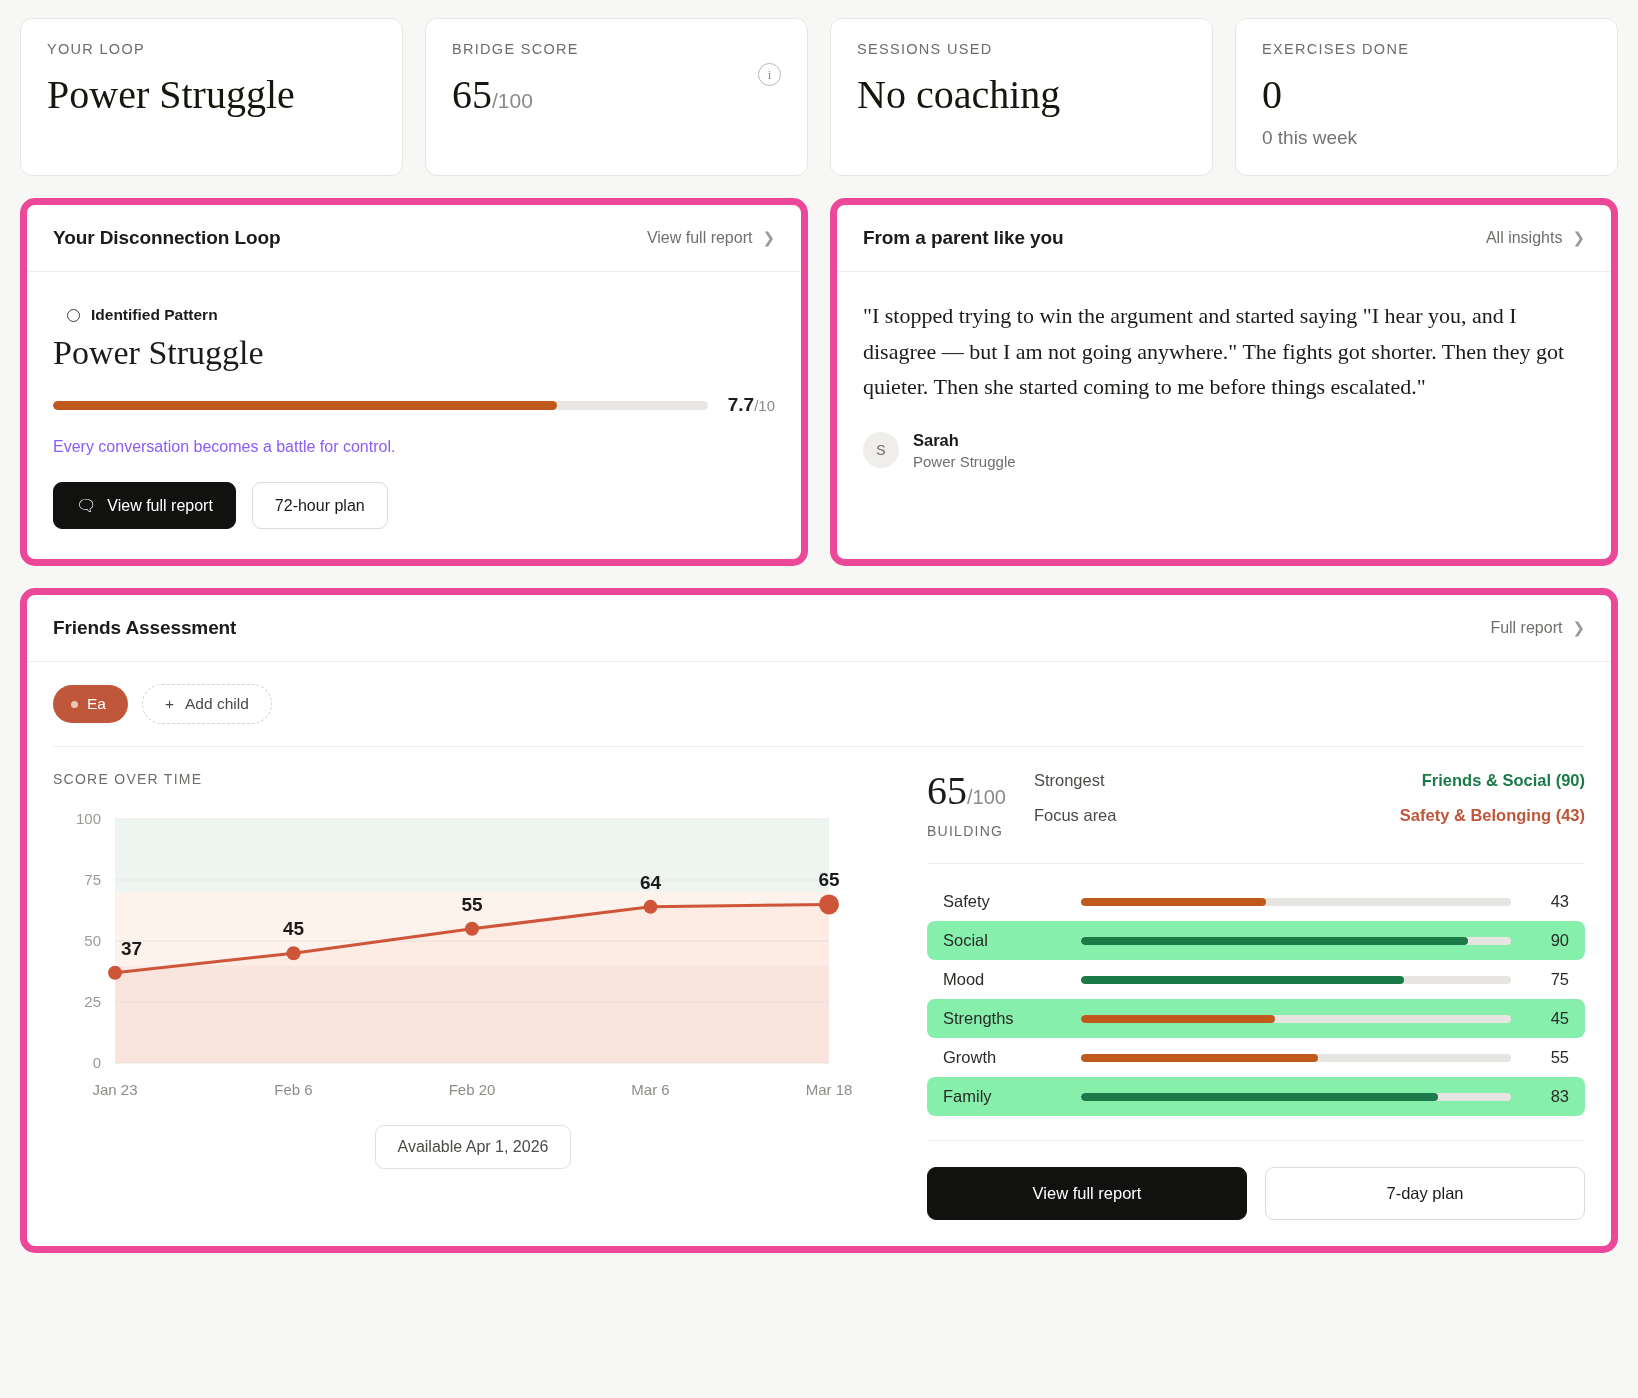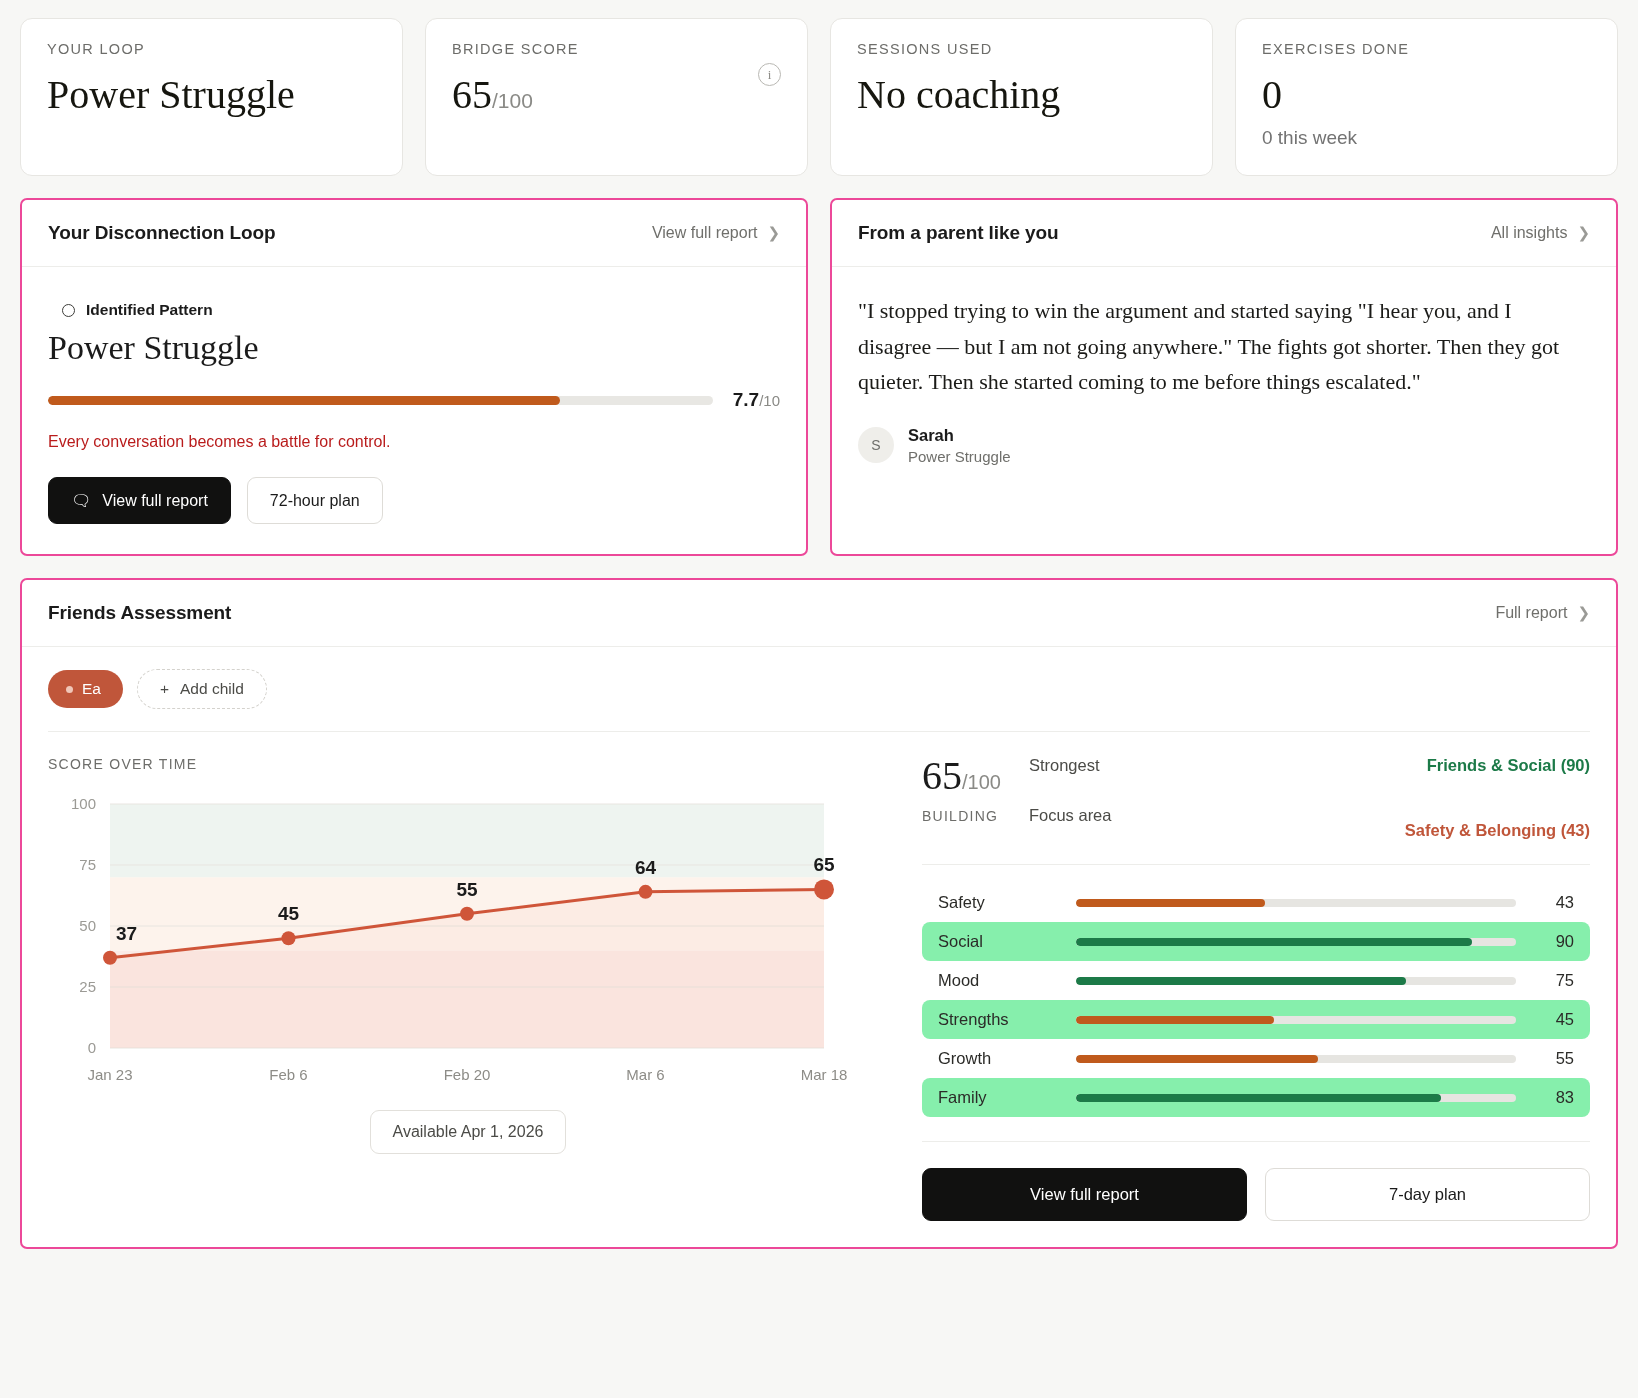--- a/index.html
+++ b/index.html
@@ -69,22 +69,22 @@
   }
 
   
   .mid-row {
     display: flex;
     gap: 22px;
     margin-bottom: 22px;
   }
   .card {
     background: #fff;
-    border: 2px solid #ec4899;
-    border-radius: 7px;
+    border: 7px solid #ec4899;
+    border-radius: 15px;
   }
   .card-head {
     display: flex;
     align-items: center;
     justify-content: space-between;
     padding: 22px 26px;
     border-bottom: 1px solid #ededea;
   }
   .card-title {
     font-size: 19px;
@@ -133,21 +133,21 @@
     background: #e8e7e3;
     overflow: hidden;
   }
   .loop-fill {
     height: 100%;
     background: #c05a1c;
     border-radius: 5px;
   }
   .loop-score { font-size: 19px; font-weight: 700; white-space: nowrap; }
   .loop-score .den { font-size: 15px; color: #8a8a86; font-weight: 400; }
-  .loop-desc { font-size: 16px; color: #b91c1c; margin-bottom: 26px; }
+  .loop-desc { font-size: 16px; color: #8b5cf6; margin-bottom: 26px; }
   .btn-row { display: flex; gap: 16px; }
   .btn {
     font-size: 16px;
     border-radius: 9px;
     padding: 13px 22px;
     border: 1px solid #dedcd7;
     background: #fff;
     color: #1b1b1b;
     cursor: pointer;
     font-family: "Liberation Sans", sans-serif;
@@ -243,21 +243,21 @@
     font-size: 14px;
     letter-spacing: 0.09em;
     color: #6d6d6a;
     font-weight: 500;
   }
   .score-meta { flex: 1; }
   .meta-row { display: flex; justify-content: space-between; align-items: center; font-size: 16.5px; }
   .meta-row + .meta-row { margin-top: 16px; }
   .meta-key { color: #4b4b47; }
   .meta-val-green { color: #1c7a48; font-weight: 700; }
-  .meta-val-orange { color: #c0563a; font-weight: 700; margin-top: 30px; }
+  .meta-val-orange { color: #c0563a; font-weight: 700; }
 
   .divider { height: 1px; background: #ededea; margin: 24px 0 18px 0; }
 
   .dim-row {
     display: flex;
     align-items: center;
     gap: 18px;
     padding: 10px 16px;
     border-radius: 8px;
     font-size: 16.5px;

